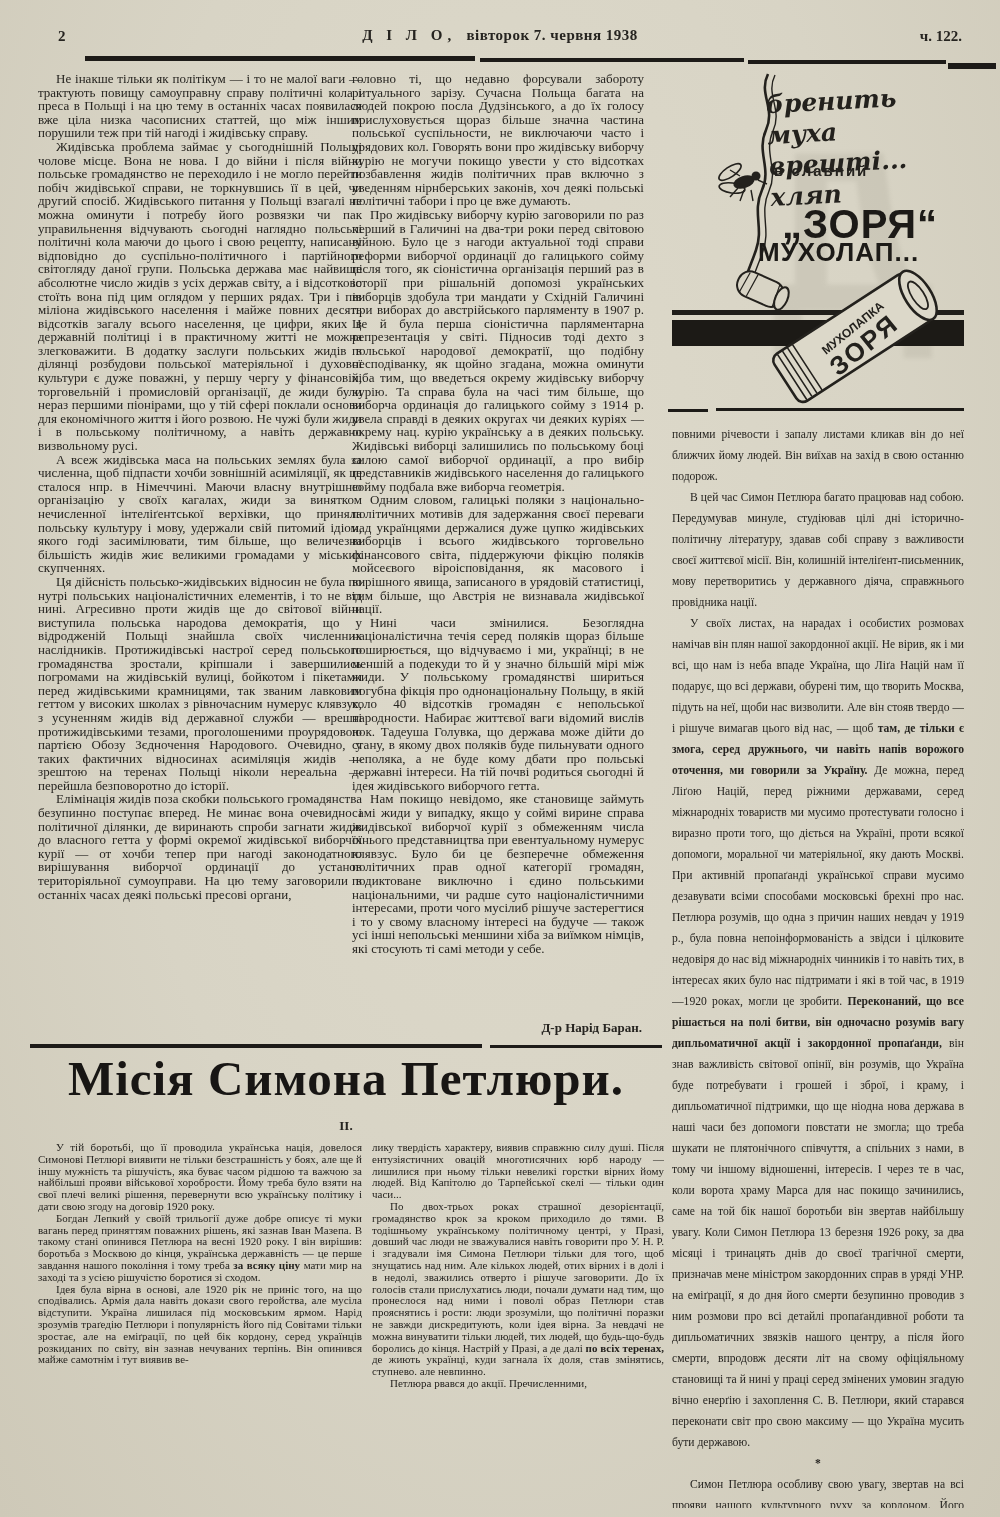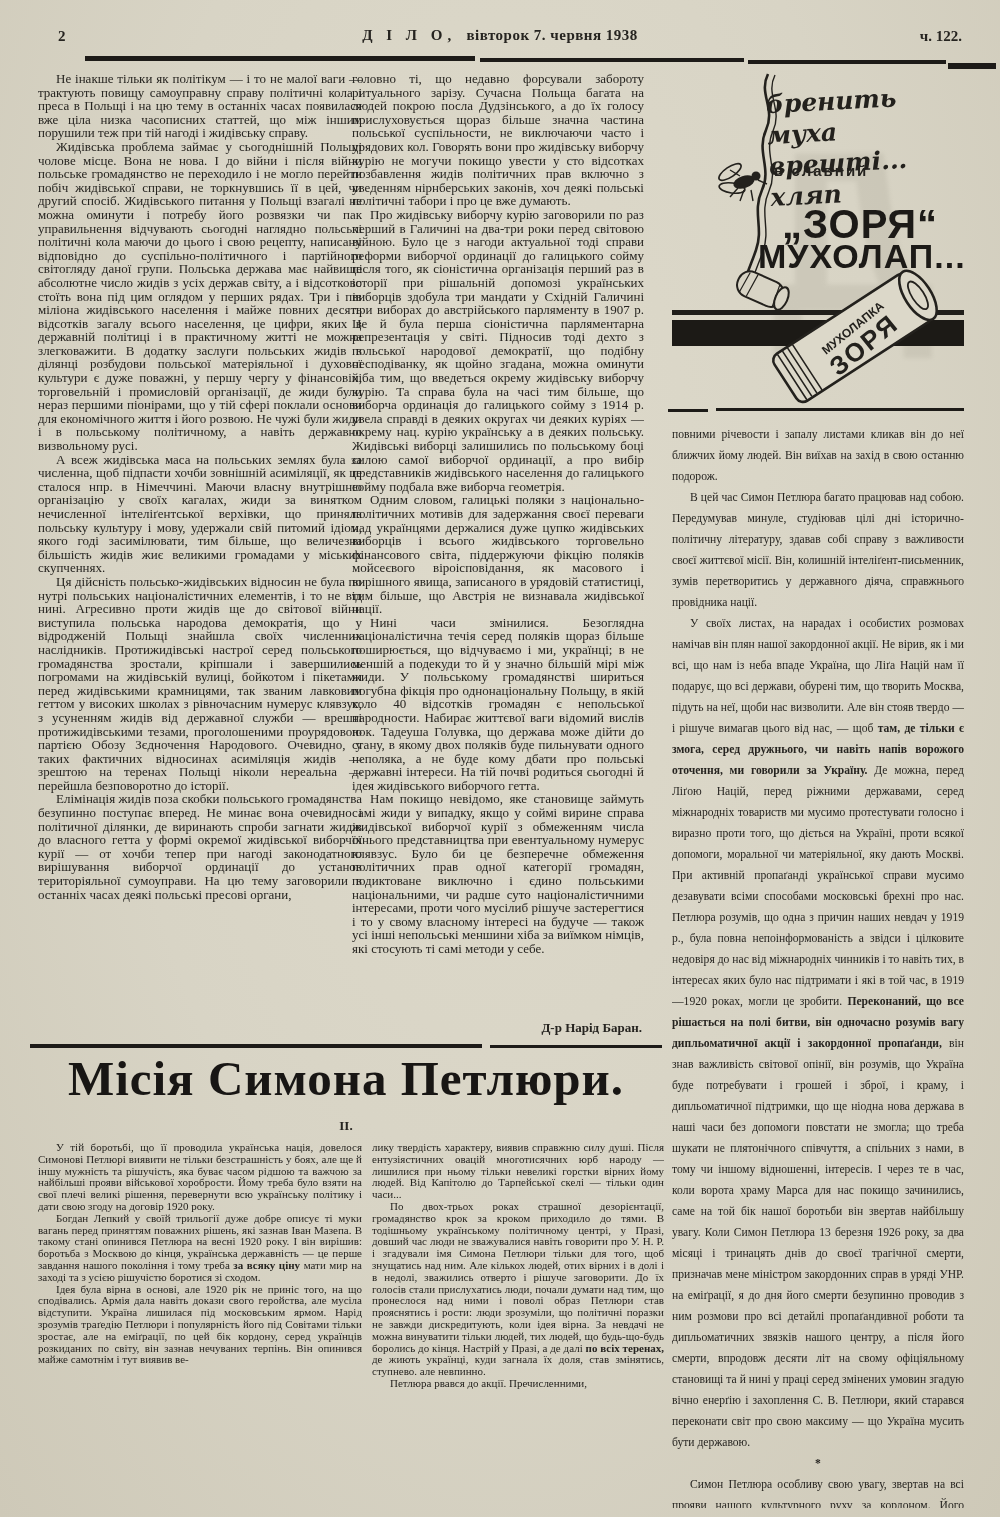--- a/index.html
+++ b/index.html
@@ -52,21 +52,21 @@
   .ad{position:absolute;left:672px;top:72px;width:292px;height:334px;}
   .ad-svg{position:absolute;left:0;top:0;}
   .ad-script{position:absolute;left:96px;top:12px;width:196px;
     font-family:"DejaVu Serif",serif;font-style:italic;font-weight:bold;
     font-size:25px;line-height:31px;color:#23211d;transform:rotate(-3deg);}
   .ad-line3{position:absolute;left:102px;top:90px;font-family:"Liberation Sans",sans-serif;
     font-weight:bold;font-size:15px;letter-spacing:2px;color:#23211d;}
   .ad-brand{position:absolute;left:94px;top:130px;font-family:"Liberation Sans",sans-serif;
     font-weight:bold;font-size:40px;letter-spacing:1px;color:#1c1a17;margin-left:16px;}
   .ad-product{position:absolute;left:86px;top:165px;font-family:"Liberation Sans",sans-serif;
-    font-weight:bold;font-size:34px;letter-spacing:1px;color:#1c1a17;}
+    font-weight:bold;font-size:26px;letter-spacing:1px;color:#1c1a17;}
   
   .ghost{position:absolute;color:#8f8b7c;opacity:.16;filter:blur(2px);
     font-weight:bold;font-family:"Liberation Sans",sans-serif;pointer-events:none;}
   .g1{left:770px;top:100px;font-size:230px;transform:scaleX(-1);}
   .g3{left:120px;top:330px;font-size:90px;opacity:.07;transform:rotate(-2deg);}
 </style>
 </head>
 <body>
 
 <div class="page">
@@ -160,19 +160,19 @@
     <div class="ad-line3">в славний</div>
     <div class="ad-brand">„ЗОРЯ“</div>
     <div class="ad-product">МУХОЛАП...</div>
   </div>
 
   <div class="rule r-ad1"></div>
   <div class="rule r-ad2"></div>
 
   <div id="col3" class="col cont">
       <p>повними річевости і запалу листами кликав він до неї ближчих йому людей. Він виїхав на захід в свою останню подорож.</p>
-      <p>В цей час Симон Петлюра багато працював над собою. Передумував минуле, студіював цілі дні історично-політичну літературу, здавав собі справу з важливости своєї життєвої місії. Він, колишній інтеліґент-письменник, зумів перетворитись у державного діяча, справжнього провідника нації.</p>
+      <p>В цей час Симон Петлюра багато працював над собою. Передумував минуле, студіював цілі дні історично-політичну літературу, здавав собі справу з важливости своєї життєвої місії. Він, колишній інтеліґент-письменник, мову перетворитись у державного діяча, справжнього провідника нації.</p>
       <p>У своїх листах, на нарадах і особистих розмовах намічав він плян нашої закордонної акції. Не вірив, як і ми всі, що нам із неба впаде Україна, що Ліґа Націй нам її подарує, що всі держави, обурені тим, що творить Москва, підуть на неї, щоби нас визволити. Але він стояв твердо — і рішуче вимагав цього від нас, — щоб <b>там, де тільки є змога, серед дружнього, чи навіть напів ворожого оточення, ми говорили за Україну.</b> Де можна, перед Ліґою Націй, перед ріжними державами, серед міжнародніх товариств ми мусимо протестувати голосно і виразно проти того, що діється на Україні, проти всякої допомоги, моральної чи матеріяльної, яку дають Москві. При активній пропаґанді української справи мусимо дезавувати всіми способами московські брехні про нас. Петлюра розумів, що одна з причин наших невдач у 1919 р., була повна непоінформованість а звідси і цілковите недовіря до нас від міжнародніх чинників і то навіть тих, в інтересах яких було нас підтримати і які в той час, в 1919—1920 роках, могли це зробити. <b>Переконаний, що все рішається на полі битви, він одночасно розумів вагу дипльоматичної акції і закордонної пропаґанди,</b> він знав важливість світової опінії, він розумів, що Україна буде потребувати і грошей і зброї, і краму, і дипльоматичної підтримки, що ще ніодна нова держава в наші часи без допомоги повстати не змогла; що треба шукати не плятонічного співчуття, а спільних з нами, в тому чи іншому відношенні, інтересів. І через те в час, коли ворота храму Марса для нас покищо зачинились, саме на той бік нашої боротьби він звертав найбільшу увагу. Коли Симон Петлюра 13 березня 1926 року, за два місяці і тринацять днів до своєї трагічної смерти, призначав мене міністром закордонних справ в уряді УНР. на еміґрації, я до дня його смерти безупинно проводив з ним розмови про всі детайлі пропаґандивної роботи та дипльоматичних звязків нашого центру, а після його смерти, впродовж десяти літ на свому офіціяльному становищі та й нині у праці серед змінених умовин згадую вічно енерґію і захоплення С. В. Петлюри, який старався переконати світ про свою максиму — що Україна мусить бути державою.</p>
       <p class="sep-star">*</p>
       <p>Симон Петлюра особливу свою увагу, звертав на всі прояви нашого культурного руху за кордоном. Його листування між Парижем та Прагою було повне не тільки думок на політичні теми й практичних урядових справ, але й культурним змістом. Цікавився незвичайно нашими високими школами, слідкував і перечитував звіти з їх діяльности, витав виступи наших учених на міжнародніх наукових конґресах. Він був ініціятором і то дуже активним першого наукового зїзду у Празі, що відбувся вже після його смерти... Це він подав ідею створити Український Академічний Комітет, обєднати високі школи й наукові установи за кордоном, що й донині існує у Празі. Він настоював на тому, що цей Комітет мусить добитися визнання у відповідній комісії при Лізі Націй, де засідає 14 найвидатніших учених світа. Коли ми виграли цю справу в липні 1926 року, то вже не було Симона Петлюри в живих...</p>
     </div>
 
 </div>
 
 </body></html>

